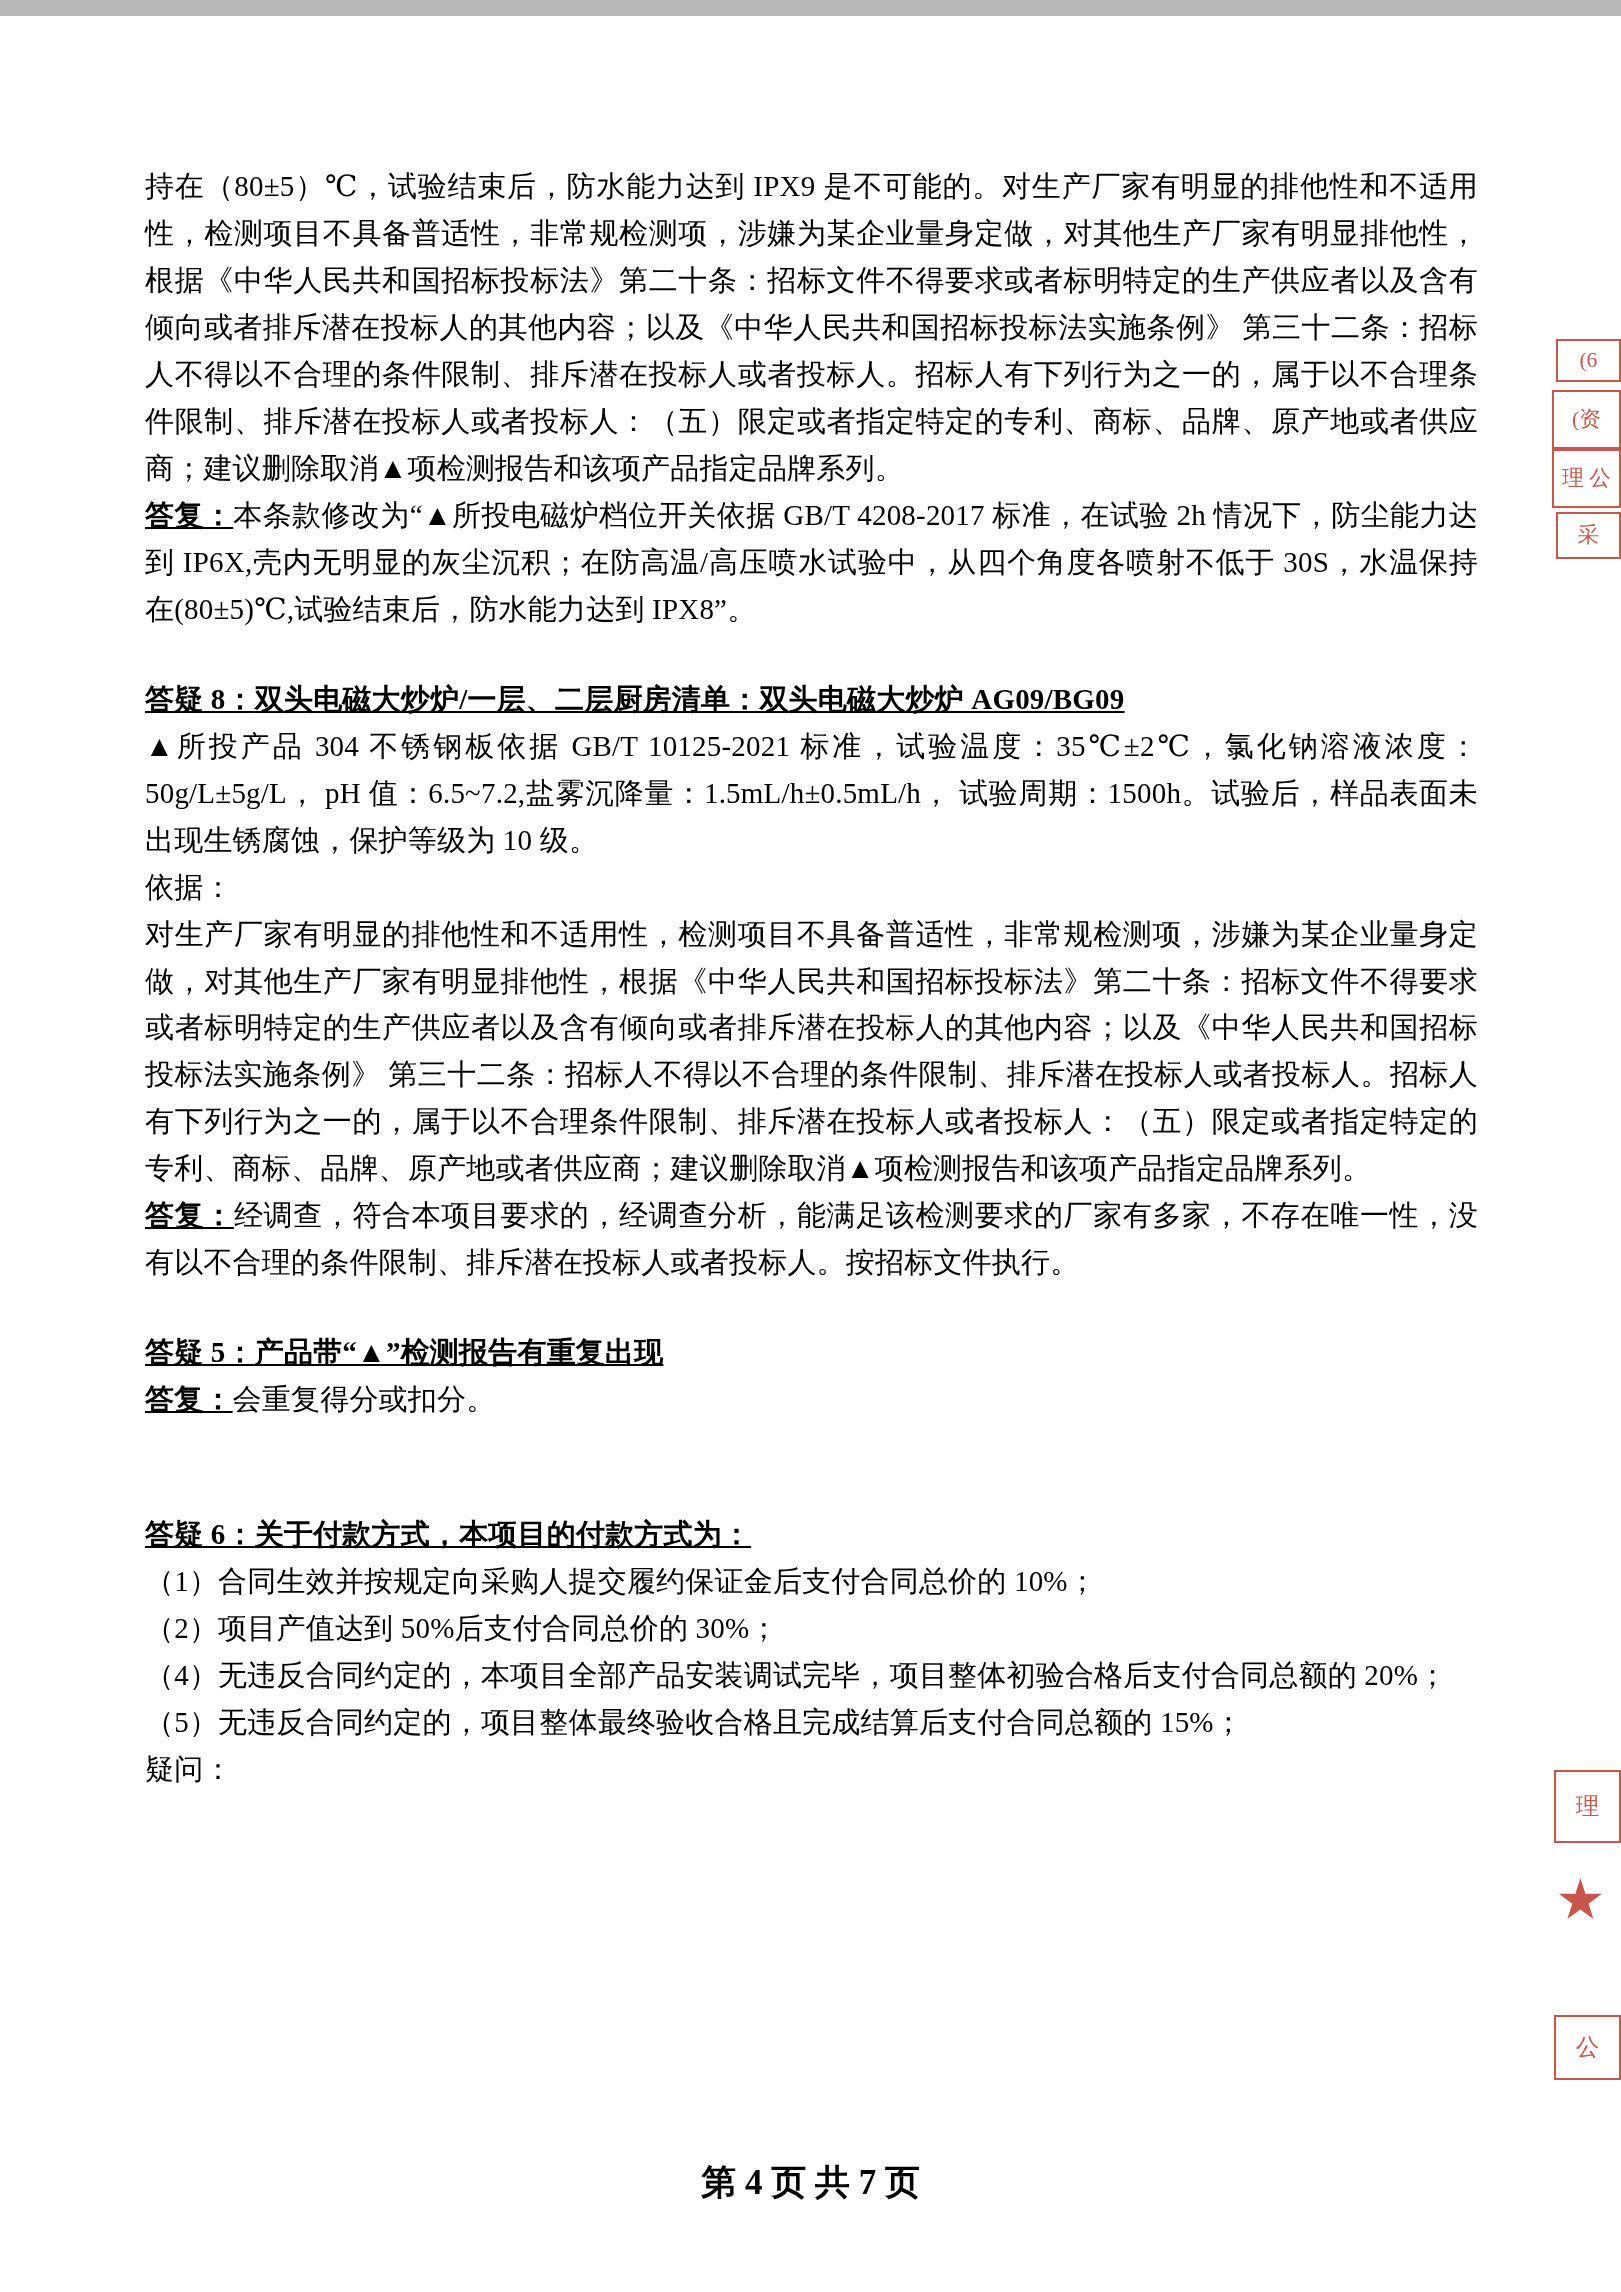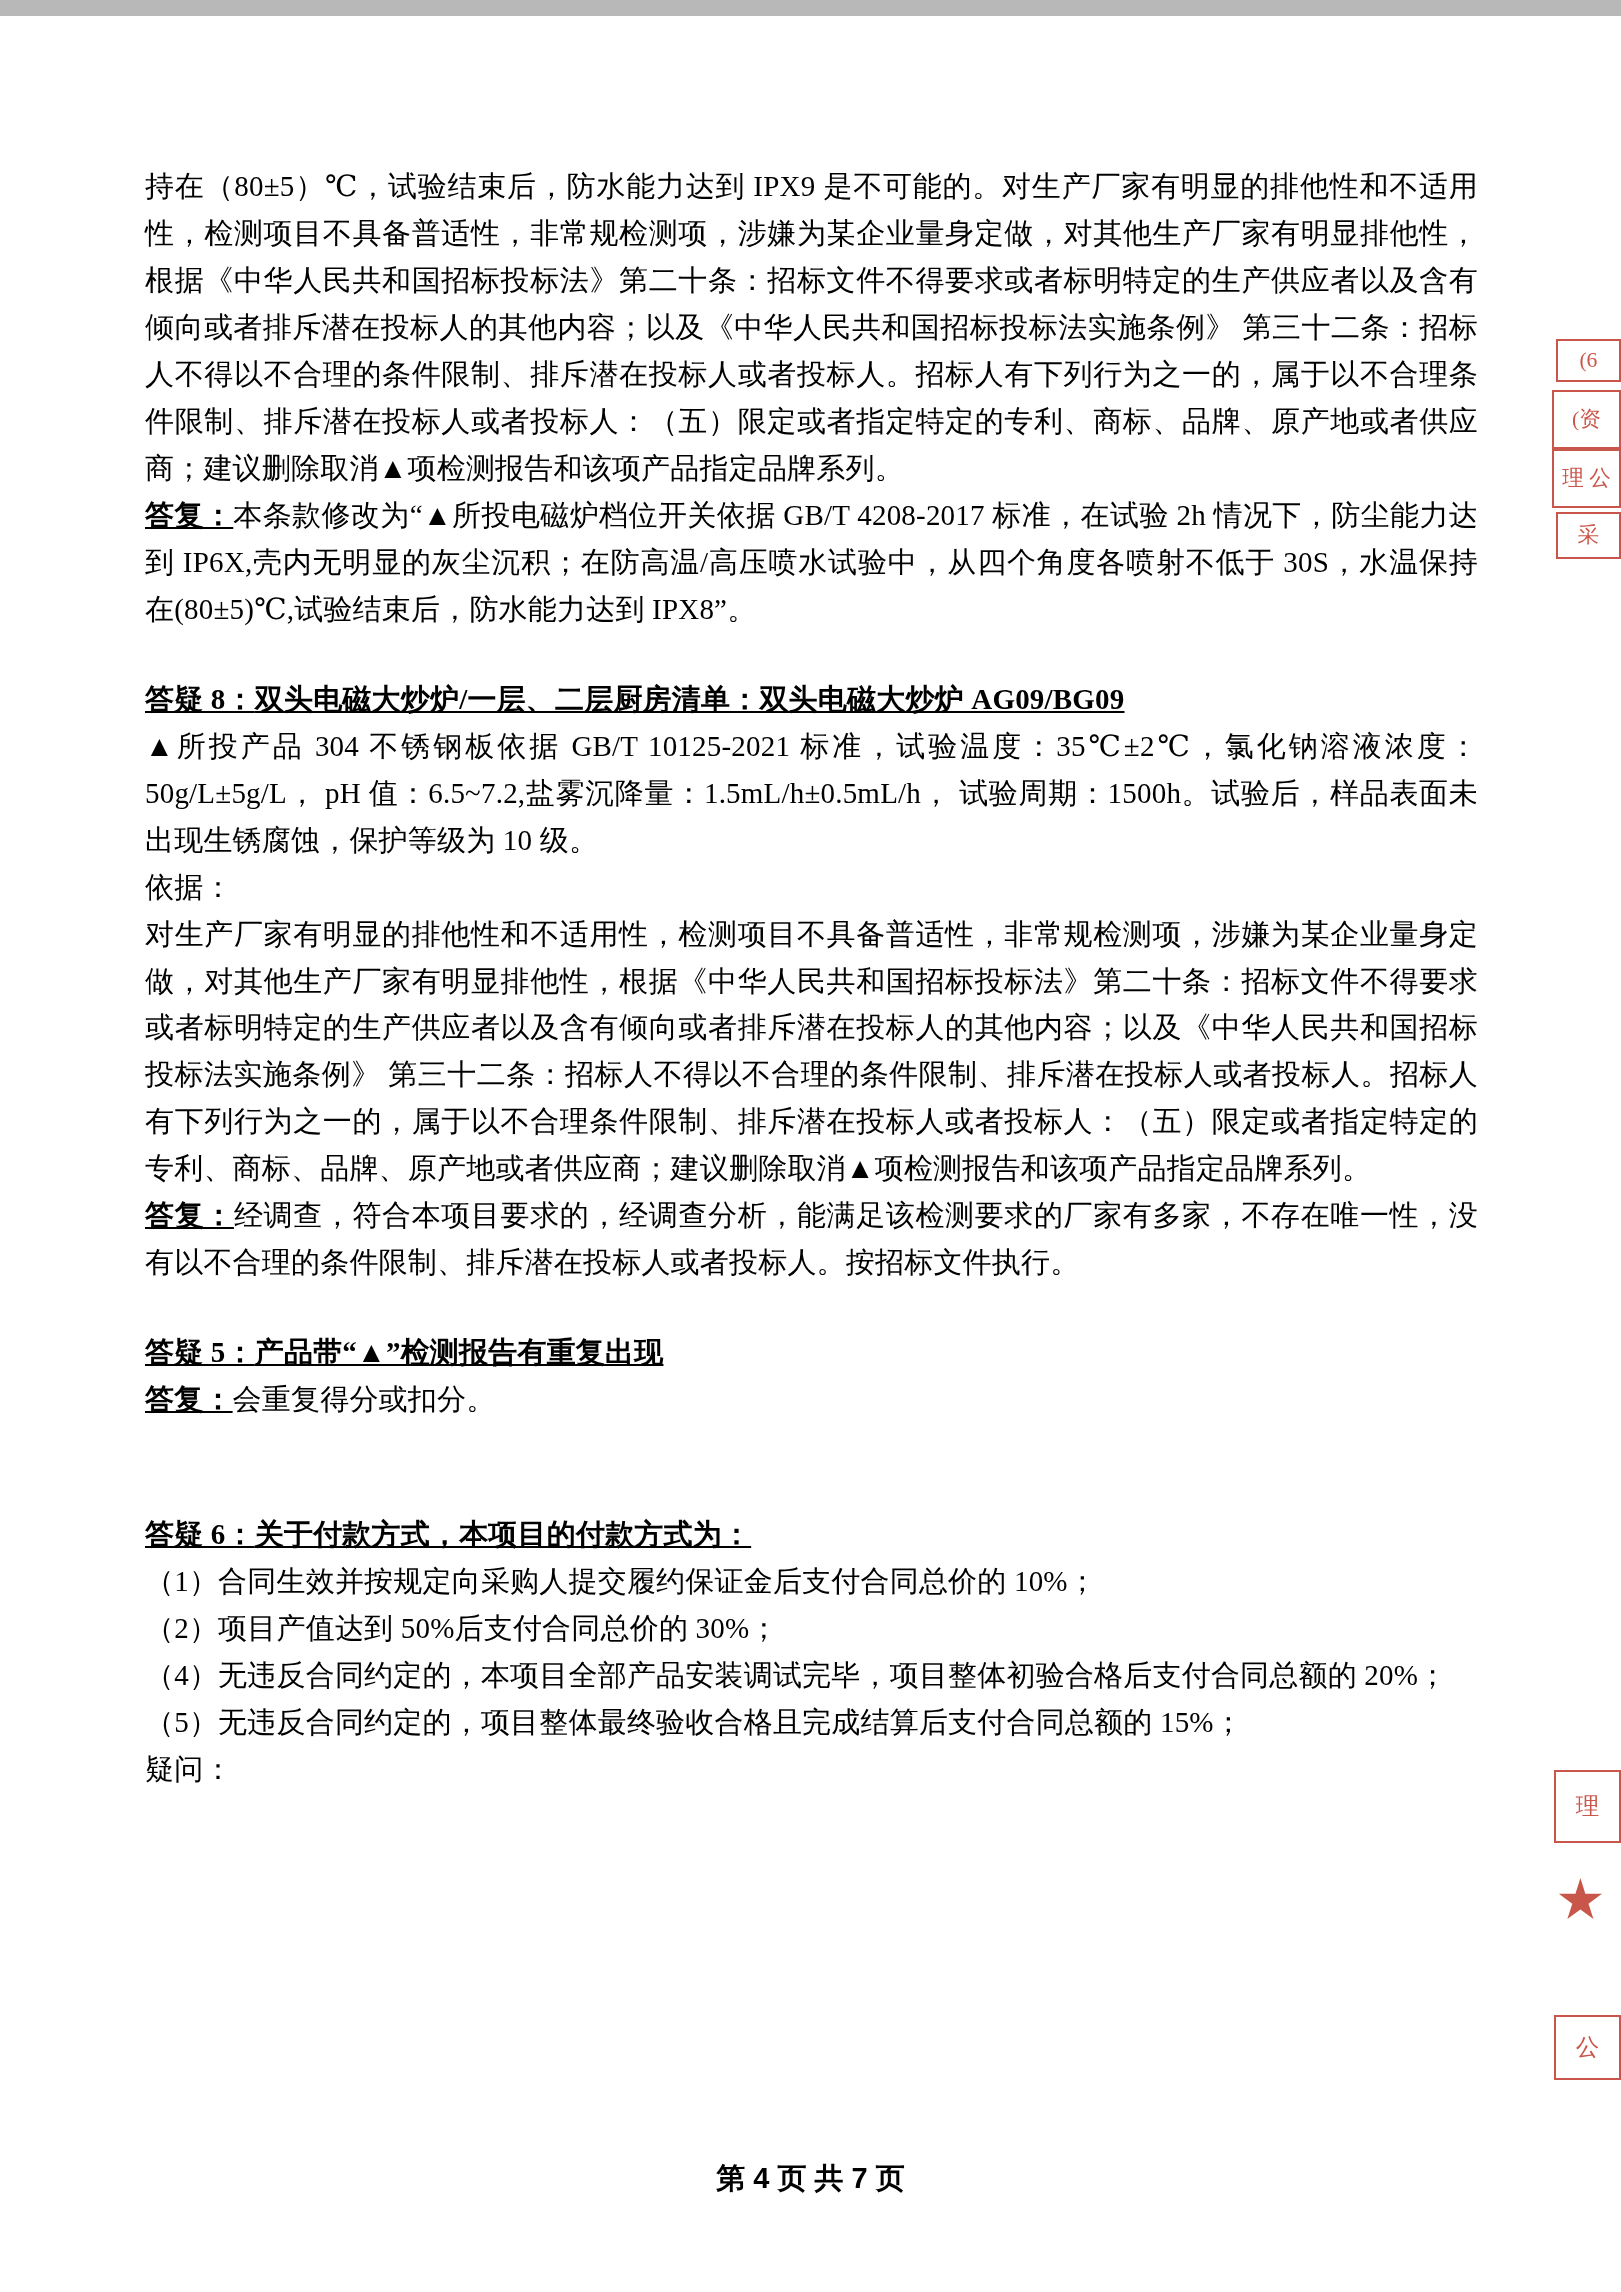--- a/index.html
+++ b/index.html
@@ -33,23 +33,23 @@
   }
   .bold { font-weight: bold; text-decoration: underline; }
   .spacer-md { height: 43px; }
   .spacer-lg { height: 88px; }
   .footer {
     position: absolute;
     left: 0;
     top: 2143px;
     width: 100%;
     text-align: center;
-    font-size: 29px;
+    font-size: 35px;
     font-weight: bold;
-    font-family: Liberation Sans, sans-serif;
+    font-family: Liberation Serif, serif;
   }
   
   .seal {
     position: absolute;
     color: #c0392b;
     opacity: 0.85;
   }
   .seal-top {
     right: 0px;
     top: 323px;

